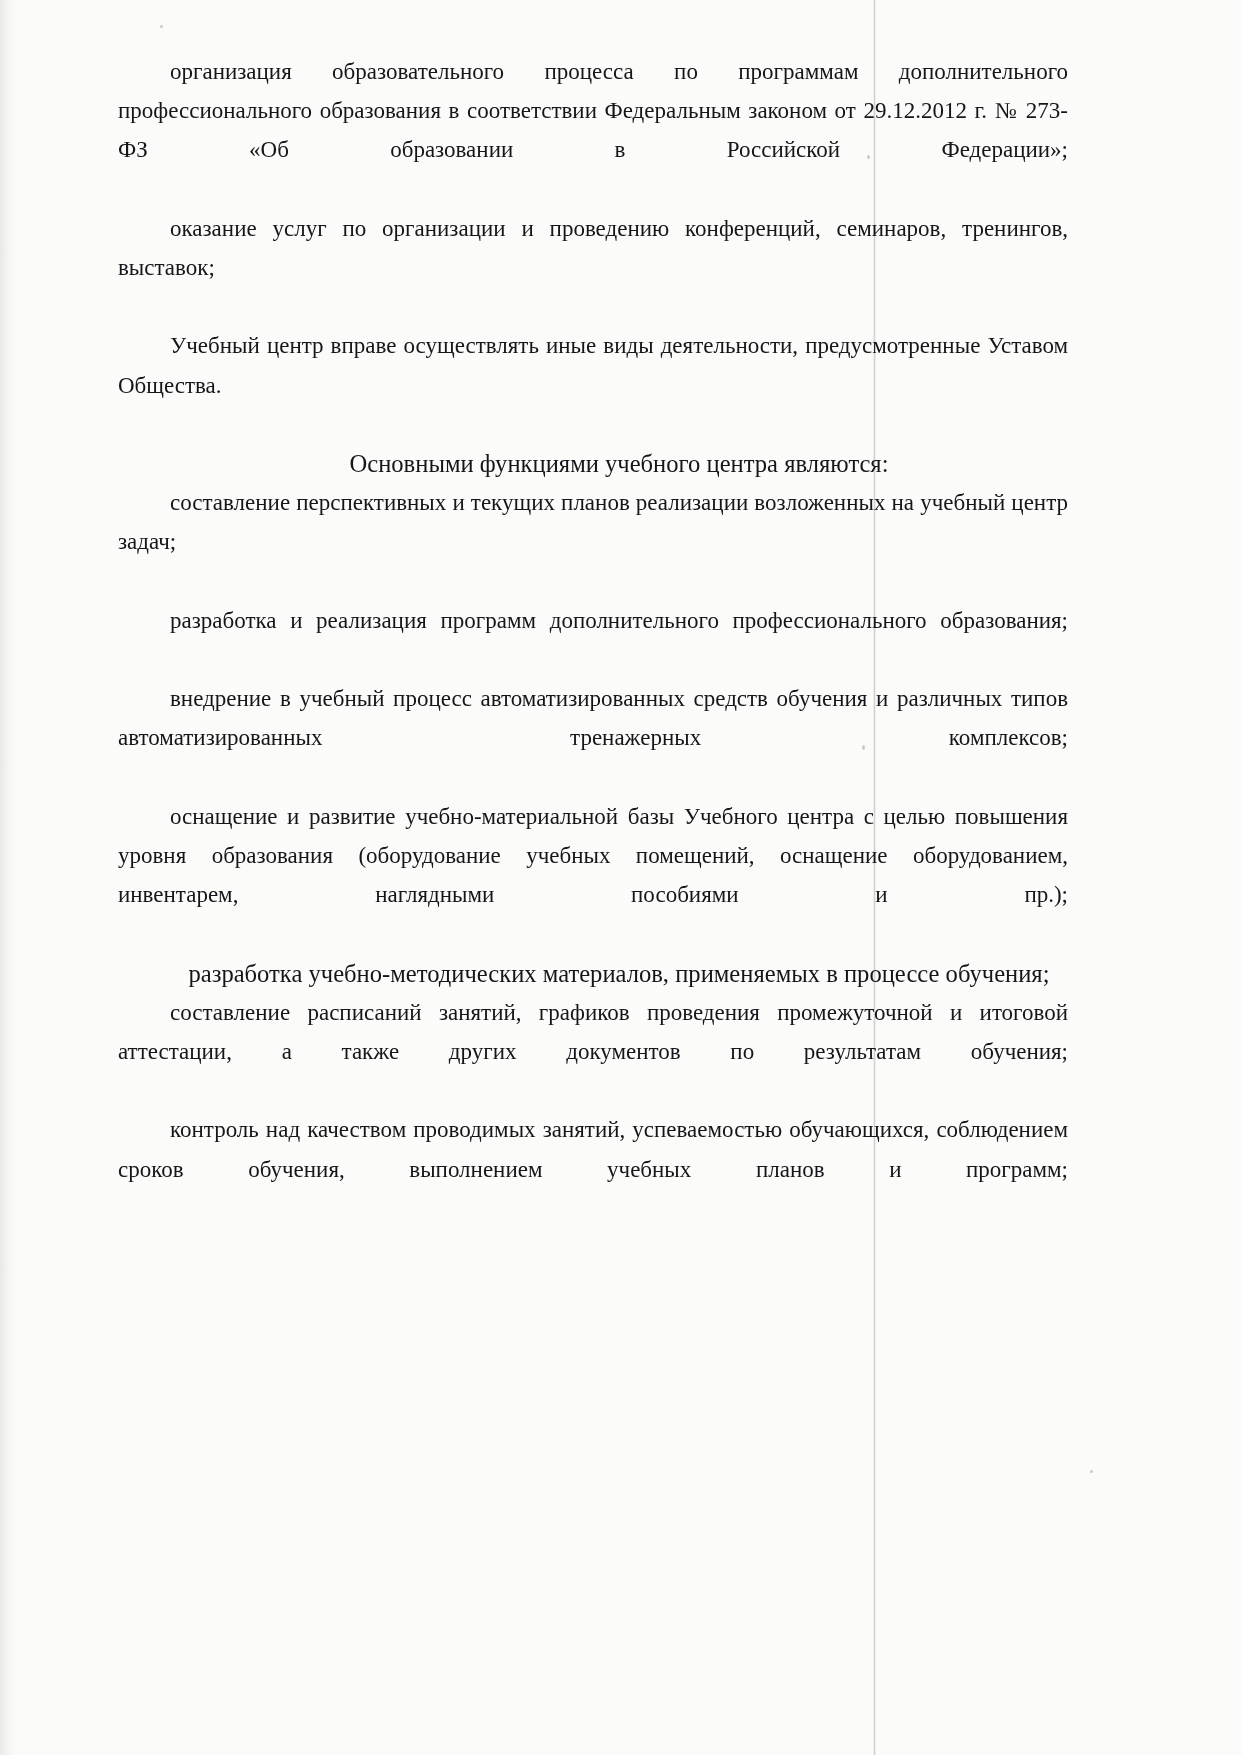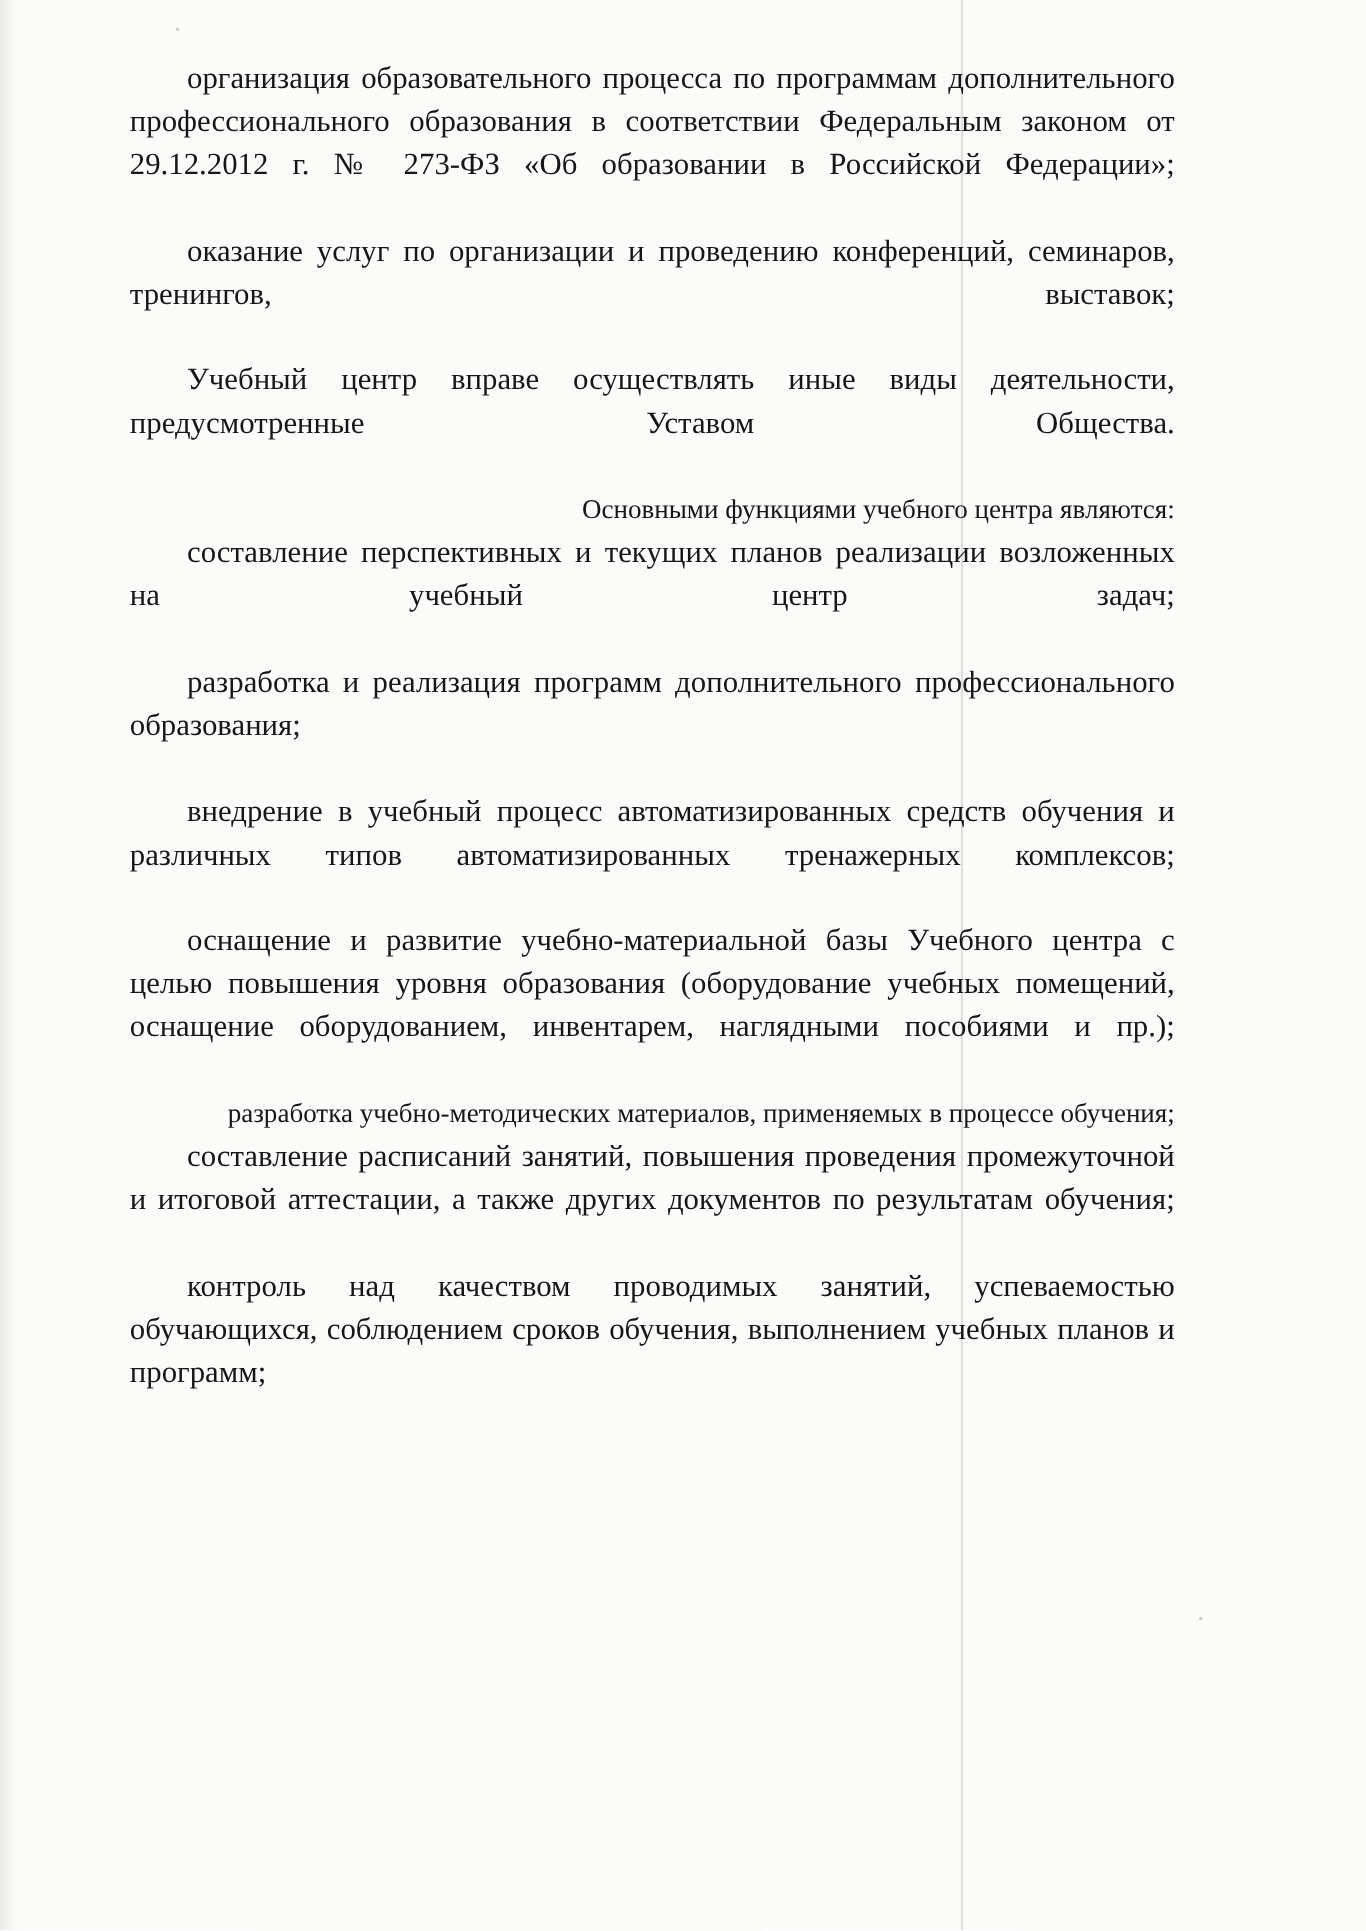--- a/index.html
+++ b/index.html
@@ -51,42 +51,42 @@
   .textblock {
     position: absolute;
     left: 118px;
     top: 52px;
     width: 950px;
   }
 
   p.para {
     margin: 0;
     padding: 0;
-    font-size: 28px;
+    font-size: 23px;
     line-height: 39.2px;
     text-align: justify;
     text-justify: inter-word;
     text-indent: 52px;
     hyphens: none;
     word-spacing: 0.2px;
   }
 
   
   p.para::after {
     content: "";
     display: inline-block;
     width: 100%;
   }
 
   p.nojust {
     margin: 0;
     padding: 0;
     font-size: 24.6px;
     line-height: 39.2px;
-    text-align: right;
+    text-align: center;
     text-indent: 52px;
   }
 </style>
 </head>
 <body>
 
 <div class="page">
 
   <div class="scan-left-edge"></div>
   <div class="scan-top-edge"></div>
@@ -100,17 +100,17 @@
 
     <p class="para">организация образовательного процесса по программам дополнительного профессионального образования в соответствии Федеральным законом от 29.12.2012 г. № 273-ФЗ «Об образовании в Российской Федерации»;</p>
     <p class="para">оказание услуг по организации и проведению конференций, семинаров, тренингов, выставок;</p>
     <p class="para">Учебный центр вправе осуществлять иные виды деятельности, предусмотренные Уставом Общества.</p>
     <p class="nojust">Основными функциями учебного центра являются:</p>
     <p class="para">составление перспективных и текущих планов реализации возложенных на учебный центр задач;</p>
     <p class="para">разработка и реализация программ дополнительного профессионального образования;</p>
     <p class="para">внедрение в учебный процесс автоматизированных средств обучения и различных типов автоматизированных тренажерных комплексов;</p>
     <p class="para">оснащение и развитие учебно-материальной базы Учебного центра с целью повышения уровня образования (оборудование учебных помещений, оснащение оборудованием, инвентарем, наглядными пособиями и пр.);</p>
     <p class="nojust">разработка учебно-методических материалов, применяемых в процессе обучения;</p>
-    <p class="para">составление расписаний занятий, повышения проведения промежуточной и итоговой аттестации, а также других документов по результатам обучения;</p>
+    <p class="para">составление расписаний занятий, графиков проведения промежуточной и итоговой аттестации, а также других документов по результатам обучения;</p>
     <p class="para">контроль над качеством проводимых занятий, успеваемостью обучающихся, соблюдением сроков обучения, выполнением учебных планов и программ;</p>
 
   </div>
 </div>
 
 </body></html>

